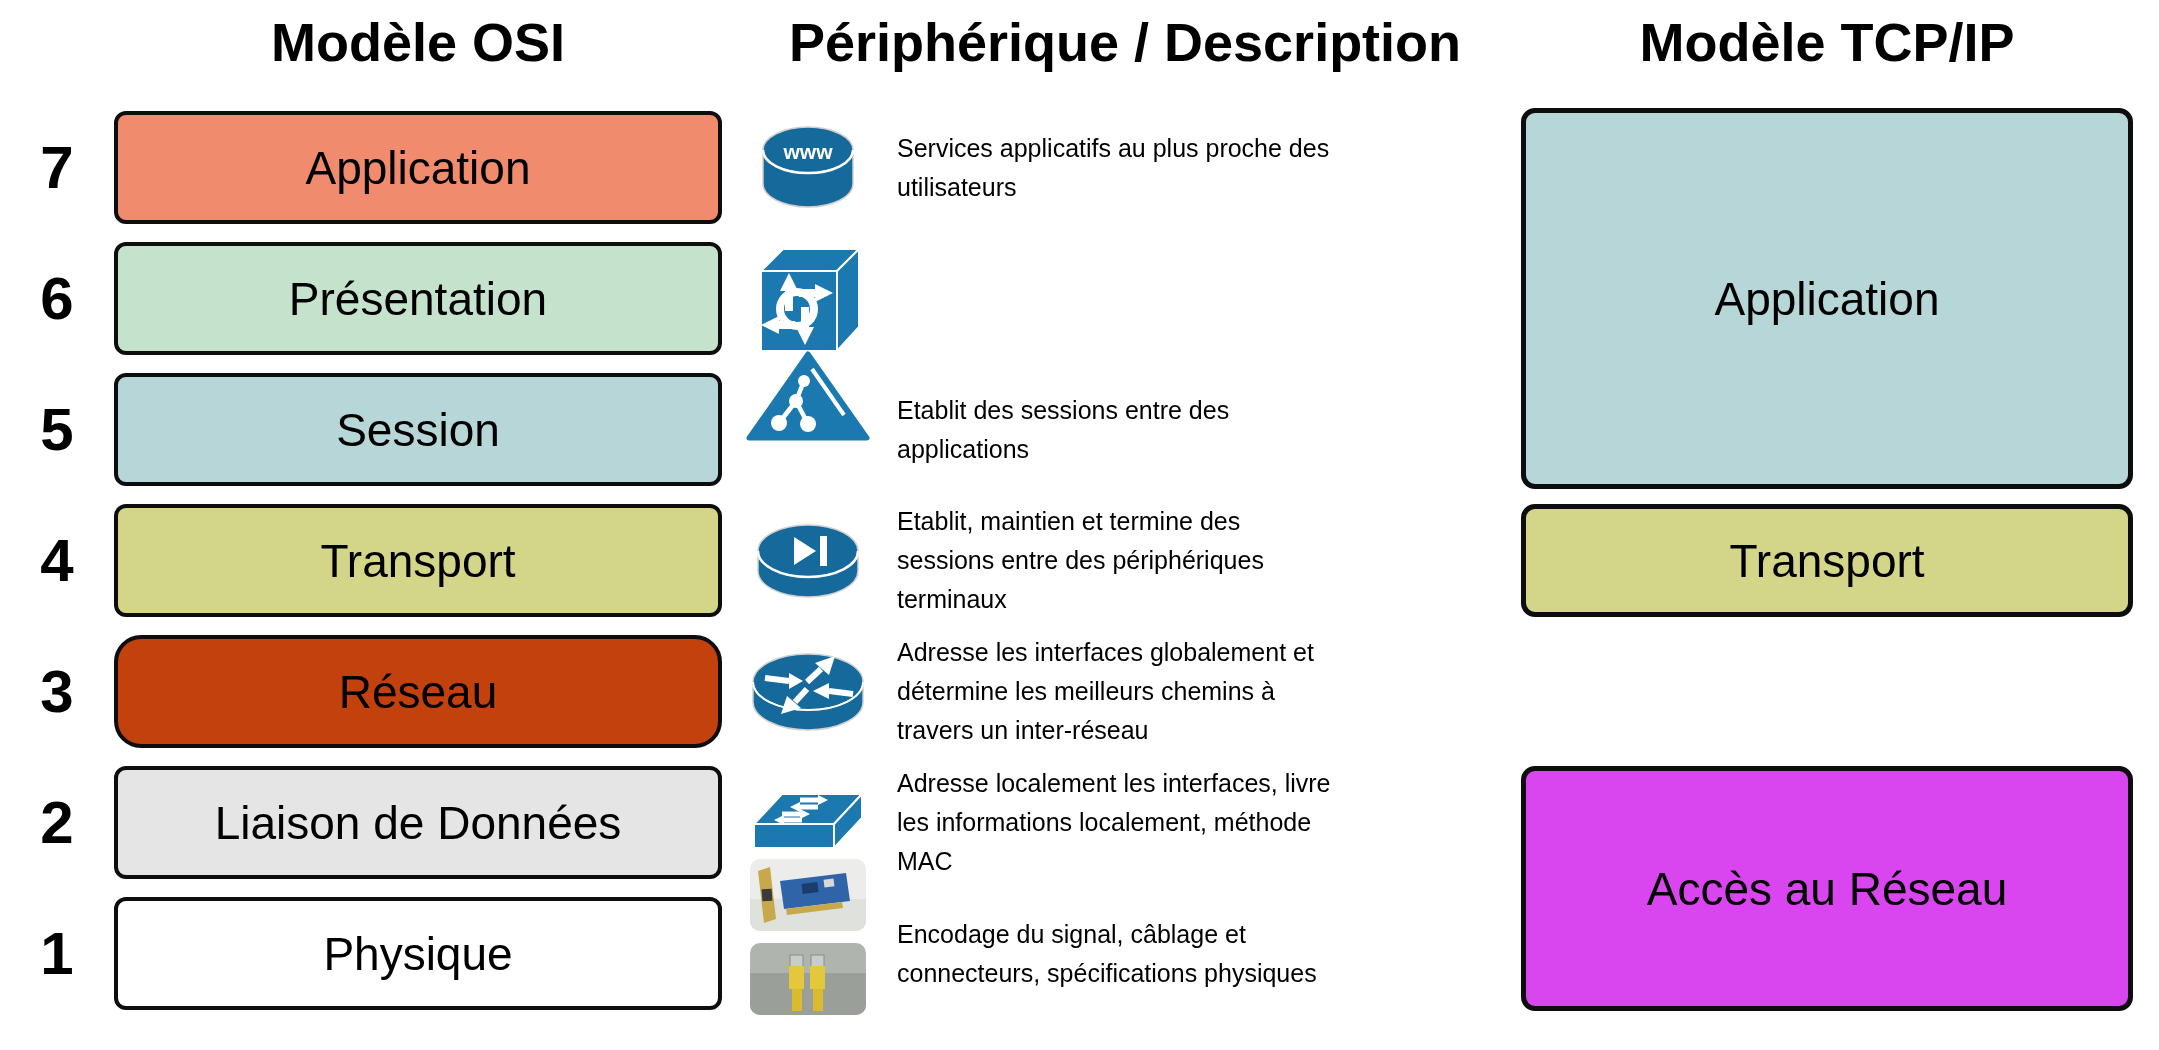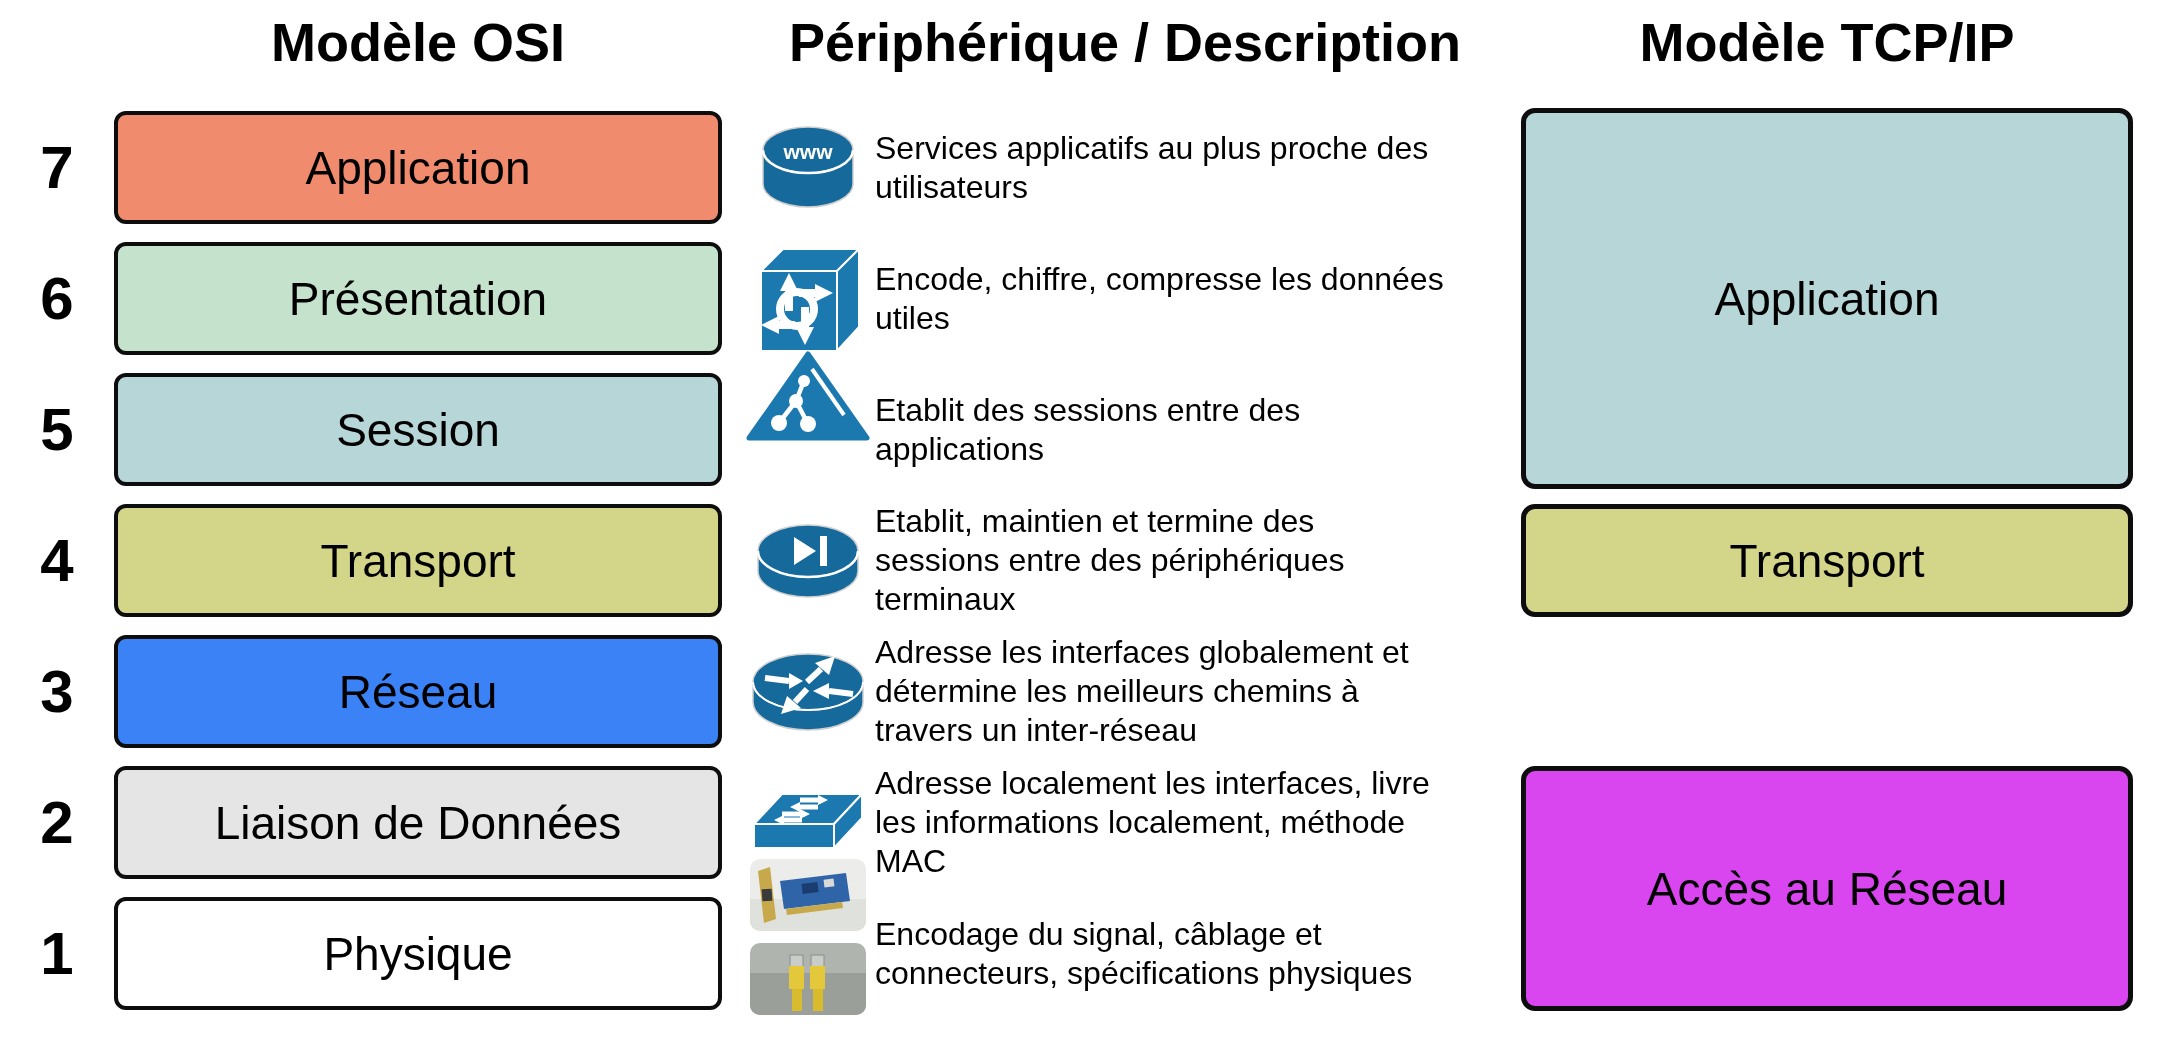--- a/index.html
+++ b/index.html
@@ -15,21 +15,21 @@
   .num{position:absolute;left:18px;width:78px;height:113px;display:flex;align-items:center;justify-content:center;
        font-size:60px;font-weight:bold;}
   .osi-box{position:absolute;left:114px;width:608px;height:113px;box-sizing:border-box;
        border:4px solid #0d0d0d;border-radius:12px;display:flex;align-items:center;justify-content:center;
        font-size:46px;}
   .tcp-box{position:absolute;left:1521px;width:612px;box-sizing:border-box;
        border:5px solid #0d0d0d;border-radius:14px;display:flex;align-items:center;justify-content:center;
        font-size:46px;}
   .mid-row{position:absolute;left:740px;width:775px;height:113px;display:flex;align-items:center;}
   .icon-cell{width:135px;flex:none;display:flex;flex-direction:column;align-items:center;justify-content:flex-start;gap:7px;}
-  .desc{font-size:32px;line-height:39px;white-space:pre-line;}
+  .desc{font-size:25px;line-height:39px;margin-left:22px;white-space:pre-line;}
   .r0{top:111px}.r1{top:242px}.r2{top:373px}.r3{top:504px}.r4{top:635px}.r5{top:766px}.r6{top:897px}
   .lift{transform:translateY(-34px);}
   .drop-sm{transform:translateY(25px);}
   .drop-lg{transform:translateY(36px);}
   svg{display:block;}
 </style>
 </head>
 <body>
 
 <div class="canvas">
@@ -51,21 +51,21 @@
     </div>
   <div class="osi-box r1" style="background-color: rgb(197, 227, 204);">
       <span>Présentation</span>
     </div>
   <div class="osi-box r2" style="background-color: rgb(183, 214, 216);">
       <span>Session</span>
     </div>
   <div class="osi-box r3" style="background-color: rgb(211, 213, 136);">
       <span>Transport</span>
     </div>
-  <div class="osi-box r4" style="background-color: #3b82f6;">
+  <div class="osi-box r4" style="background-color: #c2410c; border-radius: 27px;">
       <span>Réseau</span>
     </div>
   <div class="osi-box r5" style="background-color: #e5e5e5;">
       <span>Liaison de Données</span>
     </div>
   <div class="osi-box r6" style="background-color: rgb(255, 255, 255);">
       <span>Physique</span>
     </div>
 
   <div class="mid-row r0">
@@ -91,22 +91,20 @@
         <line x1="36" y1="70" x2="36" y2="48" stroke="#fff" stroke-width="8"></line>
         <polygon points="27,50 45,50 36,32" fill="#fff"></polygon>
         <line x1="46" y1="52" x2="64" y2="52" stroke="#fff" stroke-width="8"></line>
         <polygon points="62,43 62,61 80,52" fill="#fff"></polygon>
         <line x1="52" y1="66" x2="52" y2="88" stroke="#fff" stroke-width="8"></line>
         <polygon points="43,86 61,86 52,104" fill="#fff"></polygon>
         <line x1="42" y1="84" x2="24" y2="84" stroke="#fff" stroke-width="8"></line>
         <polygon points="26,75 26,93 8,84" fill="#fff"></polygon>
       </svg>
     </div>
-    <div class="desc">Encode, chiffre, compresse les données
-utiles</div>
   </div>
 
   <div class="mid-row r2">
     <div class="icon-cell lift">
       <svg width="124" height="90" viewBox="0 0 124 90">
         <polygon points="62,3 121,87 3,87" fill="#1B79B0" stroke="#1B79B0" stroke-width="5" stroke-linejoin="round"></polygon>
         <line x1="66" y1="18" x2="98" y2="64" stroke="#fff" stroke-width="4"></line>
         <line x1="58" y1="30" x2="50" y2="50" stroke="#fff" stroke-width="4.5"></line>
         <line x1="50" y1="50" x2="33" y2="72" stroke="#fff" stroke-width="4.5"></line>
         <line x1="50" y1="50" x2="62" y2="73" stroke="#fff" stroke-width="4.5"></line>

